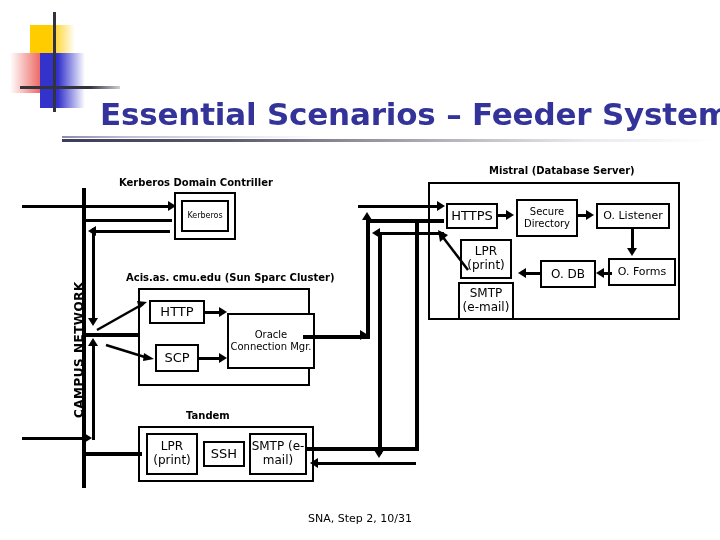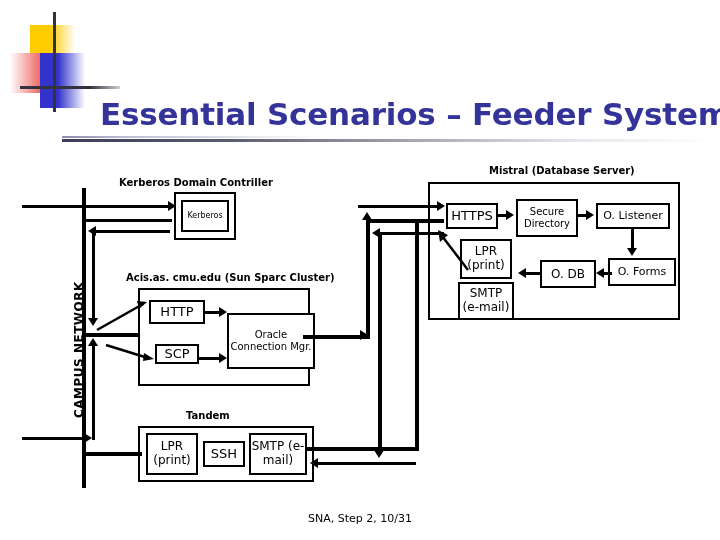--- a/index.html
+++ b/index.html
@@ -112,21 +112,21 @@
   <div class="ah ah-r" style="left:168px;top:201px;"></div>
 
   <div class="seg h" style="left:84px;top:219px;width:88px;"></div>
   <div class="seg h" style="left:96px;top:230px;width:74px;"></div>
   <div class="ah ah-l" style="left:88px;top:226px;"></div>
 
   <div class="lbl" style="left:126px;top:272px;">Acis.as. cmu.edu (Sun Sparc Cluster)</div>
   <div class="box" style="left:138px;top:288px;width:172px;height:98px;"></div>
 
   <div class="node" style="left:149px;top:300px;width:56px;height:24px;">HTTP</div>
-  <div class="node" style="left:155px;top:344px;width:44px;height:20px;">SCP</div>
+  <div class="node" style="left:155px;top:344px;width:44px;height:28px;">SCP</div>
   <div class="node" style="left:227px;top:313px;width:88px;height:56px;">
     <span style="display:block;font-size:10px;line-height:1.25;">Oracle Connection Mgr.</span>
   </div>
 
   <div class="seg h2" style="left:84px;top:333px;width:56px;"></div>
 
   <svg class="diag" style="left:95px;top:296px;width:60px;height:40px;">
     <line x1="2" y1="34" x2="48" y2="8" stroke="#000" stroke-width="2.5"></line>
     <polygon points="52,6 42,5 44,13" fill="#000"></polygon>
   </svg>

